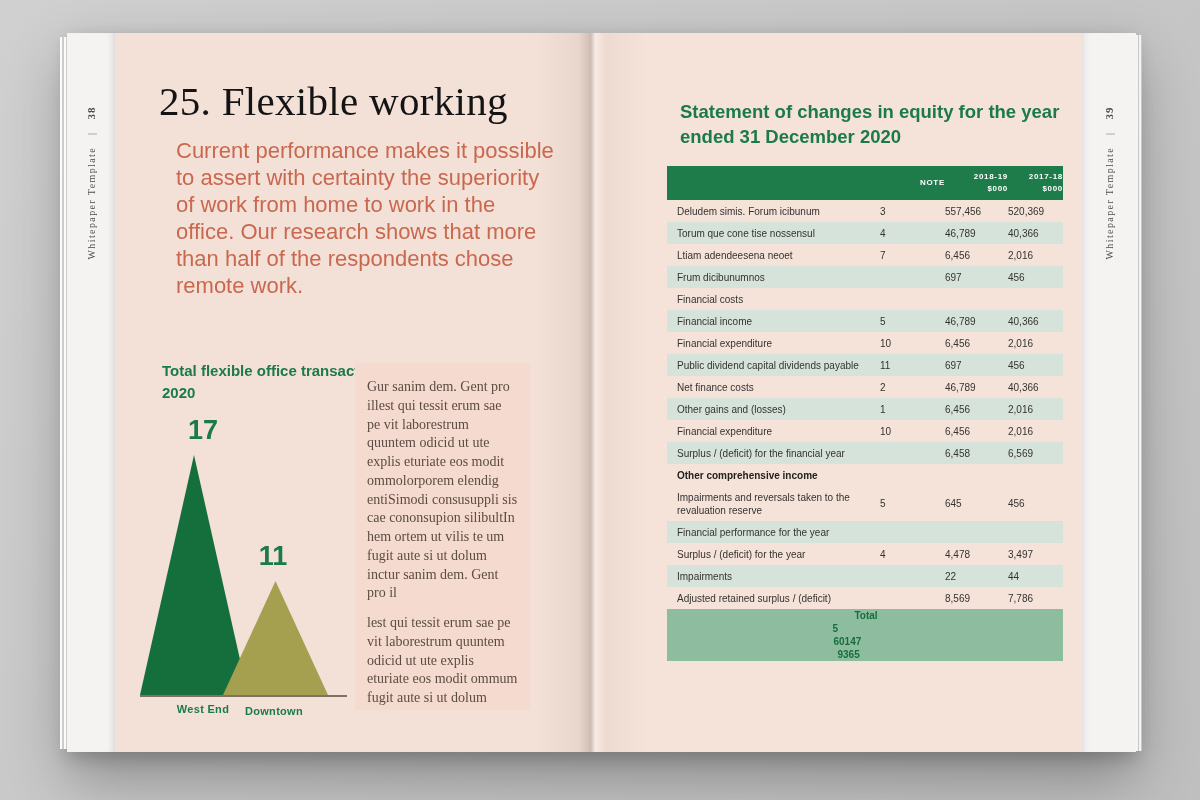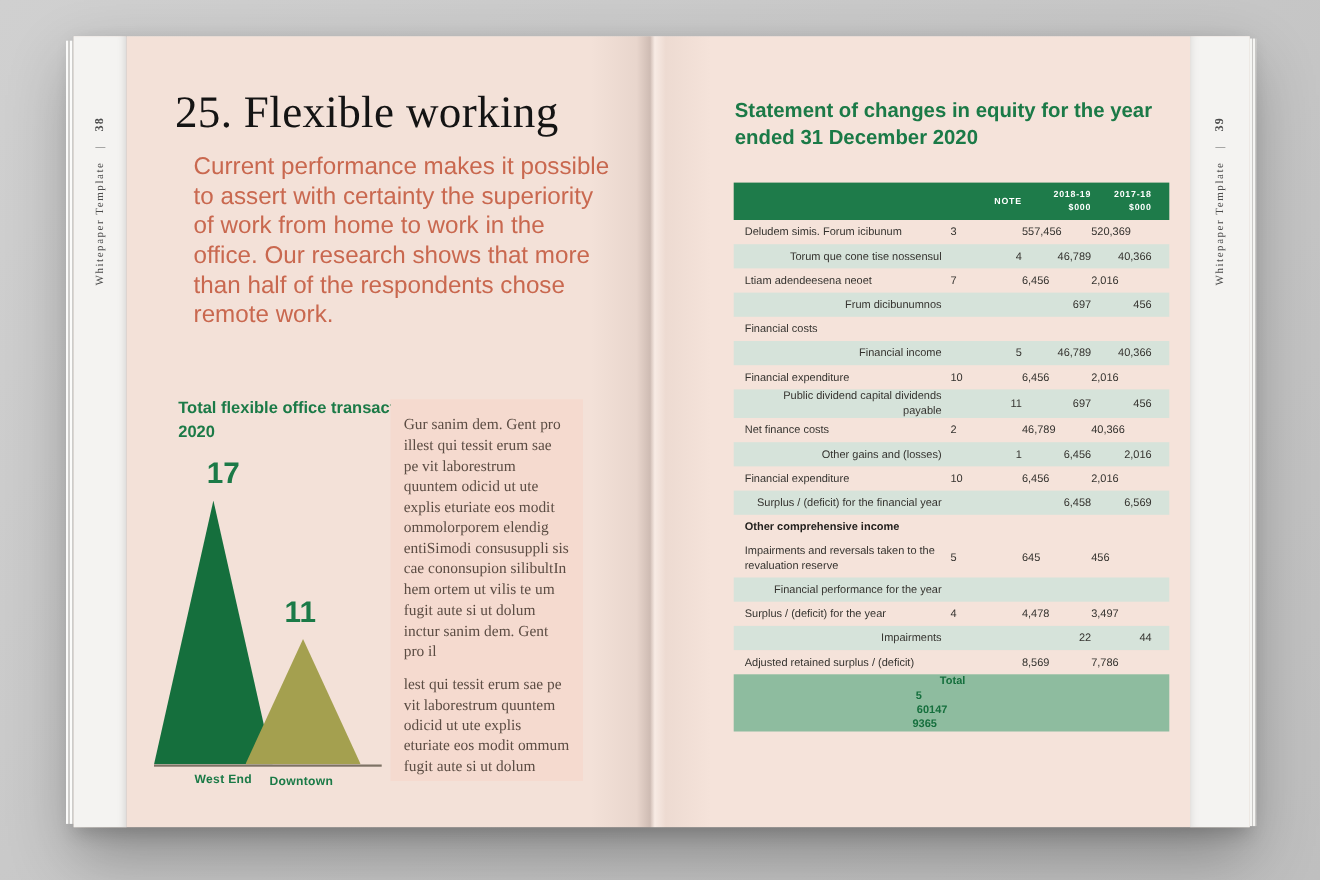--- a/index.html
+++ b/index.html
@@ -89,30 +89,30 @@
     margin:0 0 11px 0;font-family:"Liberation Serif",serif;
     font-size:14px;line-height:1.34;color:var(--body_text);
   }
   
   .r-title{
     position:absolute;left:77px;top:55px;width:400px;
     font-size:18.5px;font-weight:700;line-height:1.34;color:var(--accent);
   }
   .eq-table{position:absolute;left:76px;top:133px;width:396px;}
   .t-row{display:flex;align-items:center;min-height:22px;box-sizing:border-box;}
-  .t-row.green{background:var(--row_band);text-align:right;}
+  .t-row.green{background:var(--row_band);}
   .t-row.tall{min-height:35px;padding:3px 0;}
   .t-row.total{background:var(--total_band);min-height:23px;flex-direction:column;}
   .t-row.total .cell{font-weight:700;color:var(--tri_a);}
   .t-row.bold .c-label{font-weight:700;color:#23211e;}
   .cell{font-size:10px;color:var(--table_text);line-height:1.3;}
   .c-label{flex:1;padding-left:10px;padding-right:8px;}
   .c-note{width:65px;flex:none;}
   .c-v1{width:63px;flex:none;}
-  .c-v2{width:55px;flex:none;padding-right:16px;}
+  .c-v2{width:55px;flex:none;padding-right:0;}
   .t-head{
     display:flex;align-items:center;min-height:34px;
     background:var(--header_bar);color:#fff;text-align:right;
   }
   .t-head .hcell{font-size:8px;font-weight:700;letter-spacing:.7px;line-height:1.5;color:#fff;}
 </style>
 </head>
 <body>
 
 <div class="scene" style="--bg: #c8c8c8; --page: #f3e1d8; --page_right: #f5e3da; --margin_strip: #f4f3f1; --box: #f5dacf; --salmon: #c9684f; --accent: #1b7a47; --header_bar: #1e7b4a; --row_band: #d6e3da; --total_band: #8ebc9f; --tri_a: #156f3d; --tri_b: #a4a04f; --axis: #7d7265; --body_text: #5b4c43; --table_text: #35332f; --margin_text: #4c4c4c; --title_text: #141414;">
@@ -148,21 +148,21 @@
         </div>
     </div>
 
     <div class="page page-right">
       <div class="strip-right"></div>
 
       <div class="v-text v-right">
         <span class="v-label">Whitepaper Template</span><span class="v-div">|</span><span class="v-num">39</span>
       </div>
 
-      <h2 class="r-title" style="margin:0;">Statement of changes in equity for the year ended 31 December 2020</h2>
+      <h2 class="r-title" style="margin:12px;">Statement of changes in equity for the year ended 31 December 2020</h2>
 
       <div class="eq-table">
         <div class="t-head">
           <span class="hcell c-label"></span>
           <span class="hcell c-note">NOTE</span>
           <span class="hcell c-v1">
               <span style="display:block">2018-19</span>
               <span style="display:block">$000</span>
             </span>
           <span class="hcell c-v2">

